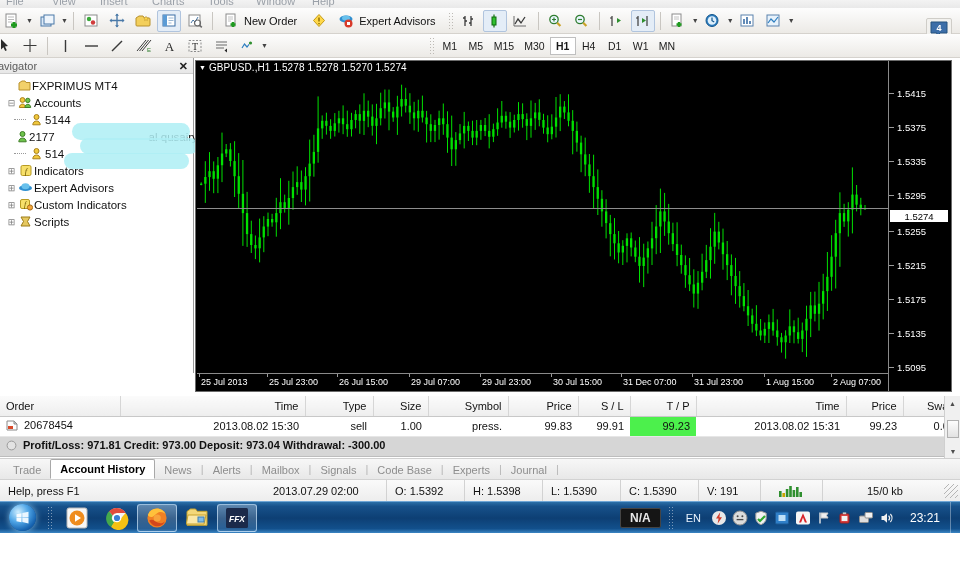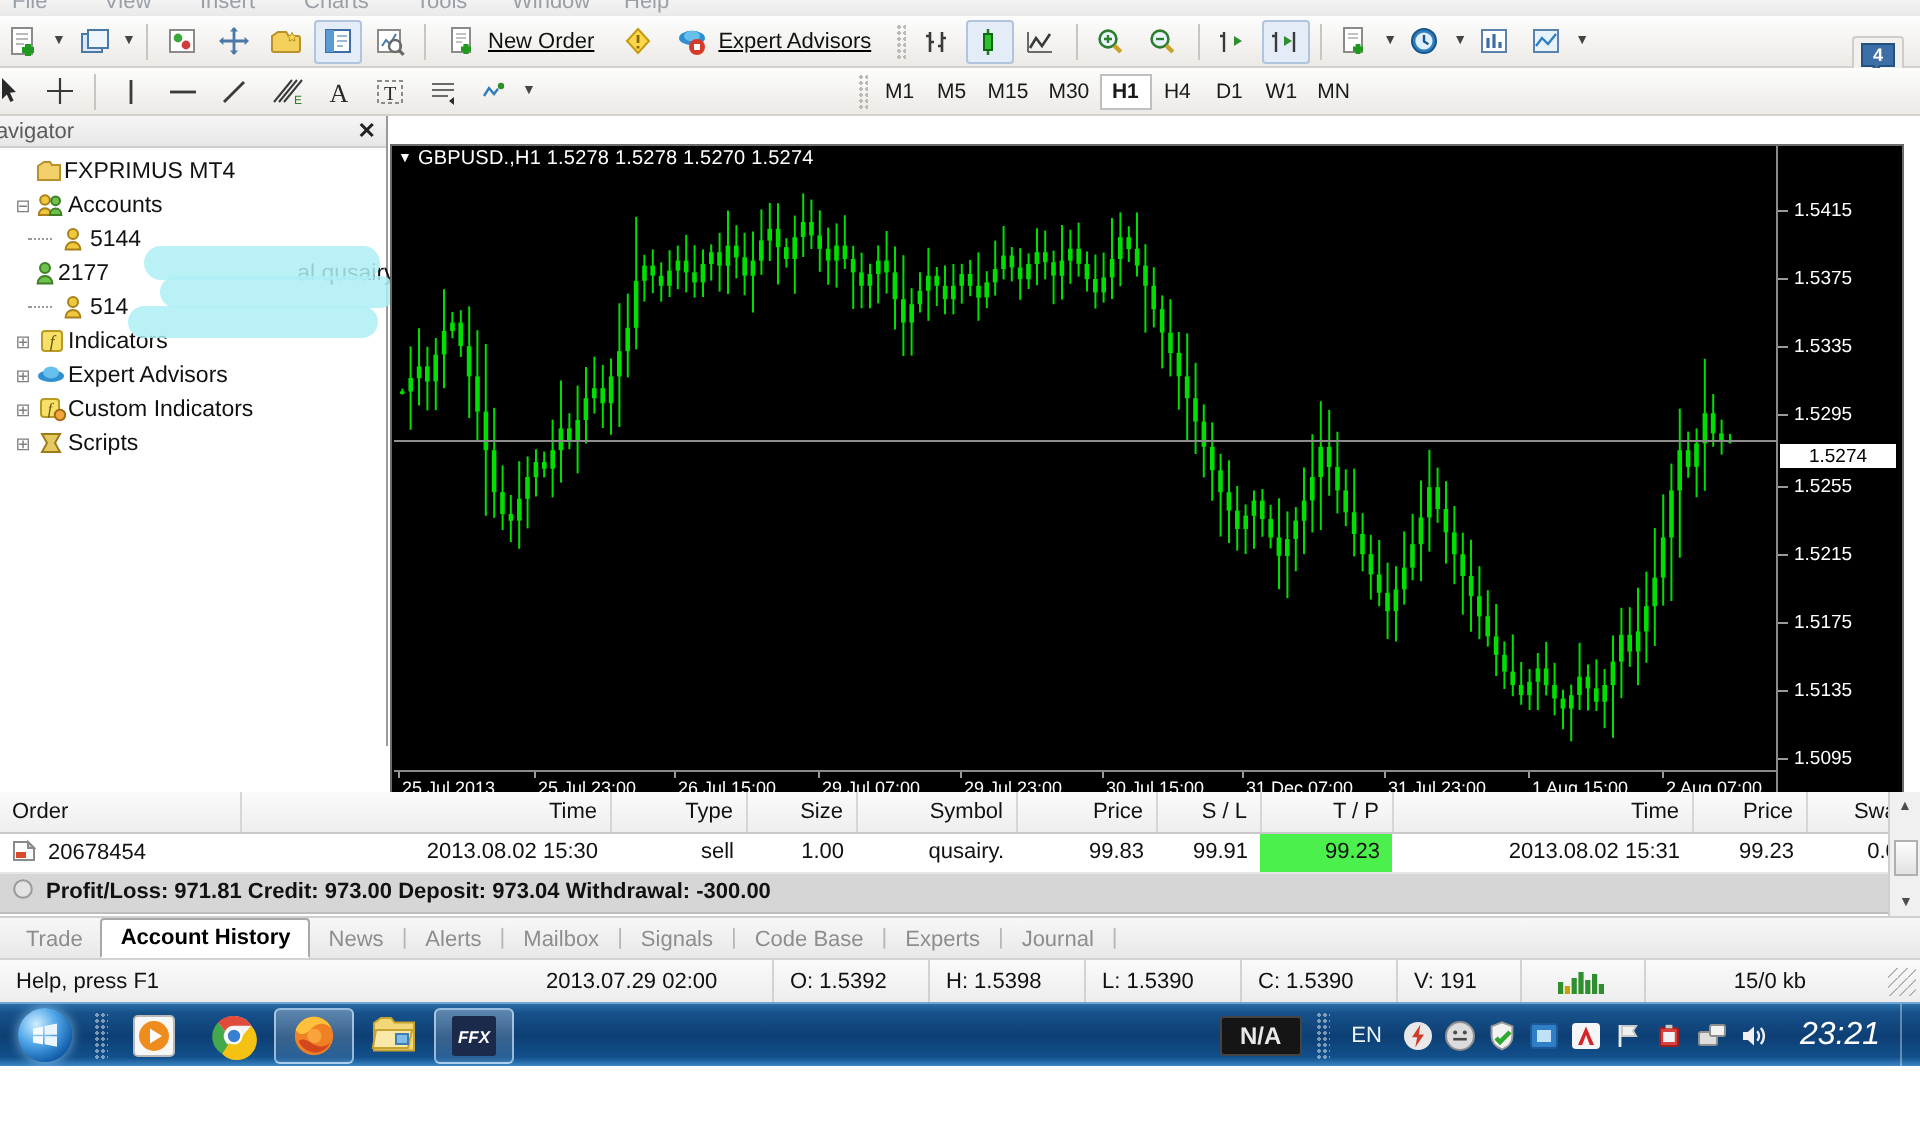--- a/index.html
+++ b/index.html
@@ -41,21 +41,21 @@
   .tbtn.active { border:1px solid #b0c4de; background:#e4edf7; }
   .tbtn svg { display:block; }
   .caret { width:9px; height:22px; display:flex; align-items:center; justify-content:center;
            font-size:7px; color:#444; }
   .sep { width:1px; height:18px; background:#c9c6c1; margin:0 4px; }
   .dotsep { width:5px; height:18px; margin:0 3px;
             background-image: radial-gradient(#bdbab5 40%, transparent 41%);
             background-size:3px 3px; }
   .tlabel { font-size:11px; color:#111; padding:0 6px 0 2px; white-space:nowrap; }
   .tbtn-wide { height:22px; display:flex; align-items:center; padding:0 2px;
-               border:1px solid transparent; border-radius:2px;text-decoration:underline; }
+               border:1px solid transparent; border-radius:2px; }
 
   
   .tf {
     min-width:26px; height:18px; padding:0 4px;
     display:flex; align-items:center; justify-content:center;
     font-size:10.5px; color:#1a1a1a;
     border:1px solid transparent;
   }
   .tf.sel { background:#ffffff; border:1px solid #bfbfbf;font-weight:bold; }
 
@@ -88,21 +88,21 @@
   .nrow .ico { width:17px; display:flex; align-items:center; justify-content:center; }
   .nrow .lbl { font-size:11.5px; color:#111; }
   .nrow.child { padding-left:14px; }
   .nrow.child .dash { width:12px; border-top:1px dotted #999; height:1px; margin-right:2px;}
   .redact {
     position:absolute; background:#aeeef5; opacity:.85; border-radius:14px;
   }
 
   
   .chart {
-    position:absolute; left:195px; top:72px; width:757px; height:332px;
+    position:absolute; left:195px; top:60px; width:757px; height:332px;
     background:#000; border:1px solid #6b6b6b;
   }
   .chart-hdr { position:absolute; left:0; top:0; height:12px; display:flex;
                align-items:center; padding-left:3px; z-index:5; }
   .chart-hdr .tri { color:#ffffff; font-size:7px; margin-right:3px; }
   .chart-hdr .ttxt { color:#ffffff; font-size:10px; letter-spacing:.1px; }
   .plot { position:absolute; left:1px; top:12px; right:63px; bottom:18px; overflow:hidden; }
   .plot svg { display:block; }
   .yaxis {
     position:absolute; right:0; top:0; width:63px; bottom:0;
@@ -200,21 +200,21 @@
              background-size:3px 3px; }
   .tb-item { width:40px; height:28px; margin:0 0;
              display:flex; align-items:center; justify-content:center; }
   .tb-item.pinned { border:1px solid rgba(210,235,255,.65); border-radius:3px;
                     background:linear-gradient(rgba(255,255,255,.30),rgba(255,255,255,.08)); }
   .tray { margin-left:auto; display:flex; align-items:center; height:32px; }
   .na-btn { background:#151515; color:#e8e8e8; font-size:12px; font-weight:bold;
             padding:2px 9px; border:1px solid #444; border-radius:2px; margin-right:4px; }
   .tray .lang { color:#eaf4ff; font-size:11px; padding:0 8px; }
   .tray .tico { width:21px; height:21px; display:flex; align-items:center; justify-content:center; }
-  .clock { color:#ffffff; font-size:16px; padding:0 10px 0 12px;font-style:italic; }
+  .clock { color:#ffffff; font-size:12px; padding:0 10px 0 12px; }
   .showdesk { width:10px; height:32px; border-left:1px solid rgba(255,255,255,.35); }
   .desk-fill { position:absolute; left:0; top:533px; width:960px; height:30px; background:#fff; }
 </style>
 </head>
 <body>
 
 <div id="app">
 
   <div class="menubar">
     <div class="mi" style="left:6px">File</div>
@@ -1038,21 +1038,21 @@
               <svg width="12" height="12" viewBox="0 0 12 12">
                 <path d="M1 2h7l3 3v6H1z" fill="#fdfdfd" stroke="#8a8a8a"></path>
                 <path d="M8 2l3 3H8z" fill="#d8d8d8" stroke="#8a8a8a"></path>
                 <path d="M2 7h5v3H2z" fill="#d94a2a"></path>
               </svg>
             </span><span>20678454</span>
           </td>
           <td>2013.08.02 15:30</td>
           <td>sell</td>
           <td>1.00</td>
-          <td>qusairy.</td>
+          <td>press.</td>
           <td>99.83</td>
           <td>99.91</td>
           <td class="tp">99.23</td>
           <td>2013.08.02 15:31</td>
           <td>99.23</td>
           <td>0.00</td>
 
         </tr>
         <tr class="summary-row">
           <td class="left" colspan="8">

